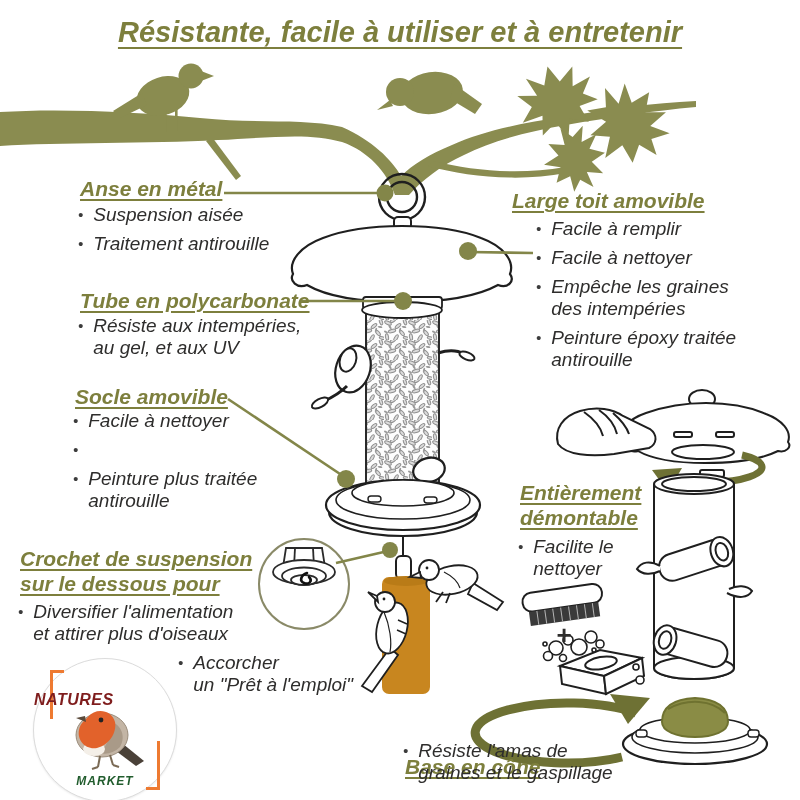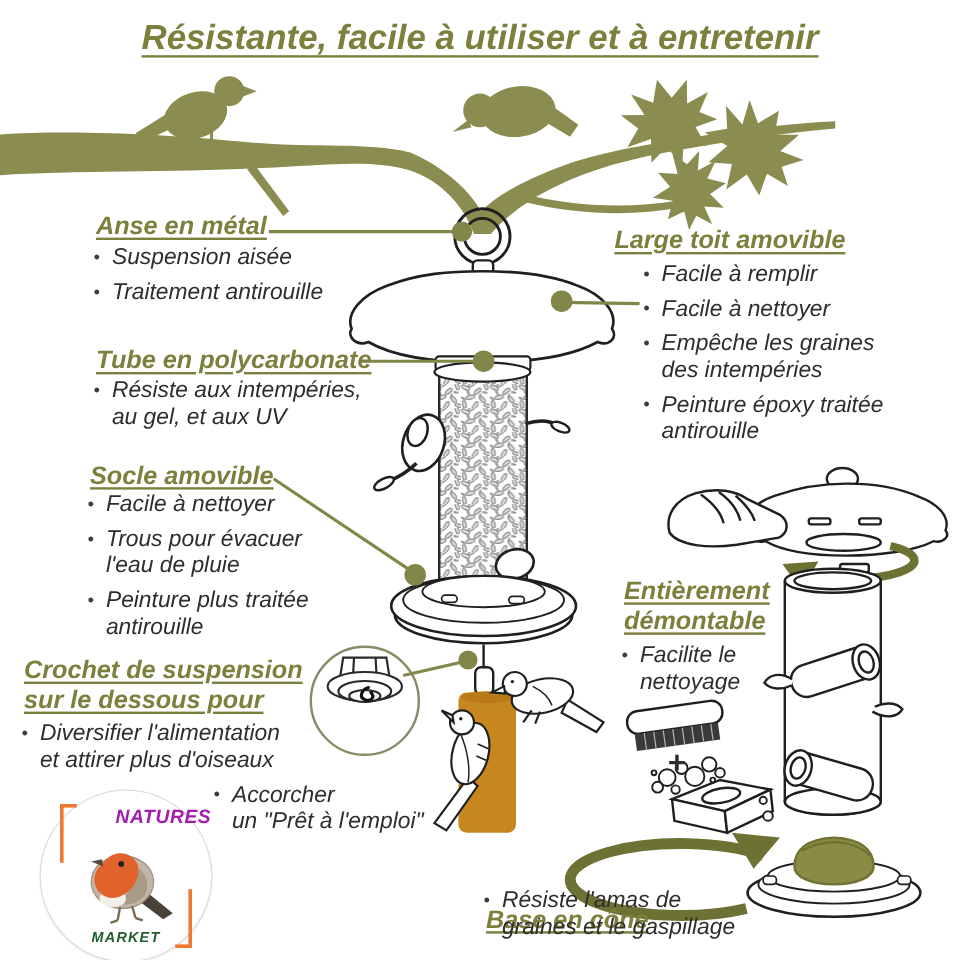--- a/index.html
+++ b/index.html
@@ -14,21 +14,21 @@
      white-space:pre-line;}
   .lst{position:absolute;color:#2e2d2c;font-size:19px;line-height:22px;}
   .li{display:flex;gap:10px;margin-bottom:7px;}
   .blt{color:#3c3c3c;font-size:15px;line-height:22px;}
   .txt{white-space:pre-line;}
   .li-indent{margin-left:160px;}
   .plus{position:absolute;left:556px;top:620px;font-size:26px;font-weight:bold;color:#2e2d2c;}
   
   .logo{position:absolute;left:33px;top:658px;width:142px;height:142px;border-radius:50%;
         background:#fff;border:1.5px solid #dcdcdc;box-shadow:0 1px 2px rgba(0,0,0,.08);}
-  .logo-l1{position:absolute;top:14px;left:0;width:100%;text-align:right;color:#a21caf;
+  .logo-l1{position:absolute;top:32px;left:0;width:100%;text-align:left;color:#7f1d1d;
            font-weight:bold;font-size:16px;letter-spacing:.5px;}
   .logo-l2{position:absolute;bottom:13px;left:0;width:100%;text-align:center;color:#215c2d;
            font-weight:bold;font-size:12px;letter-spacing:1px;}
   .br1{position:absolute;left:16px;top:11px;width:11px;height:46px;
        border-left:3px solid #ee7a31;border-top:3px solid #ee7a31;}
   .br2{position:absolute;right:16px;bottom:11px;width:11px;height:46px;
        border-right:3px solid #ee7a31;border-bottom:3px solid #ee7a31;}
   svg{position:absolute;overflow:visible;}
 </style>
 </head>
@@ -327,22 +327,20 @@
   </div>
 
   <div class="h" style="left:75px;top:384px;">Socle amovible</div>
   <div class="lst" style="left:73px;top:410px;">
     <div class="li">
       <span class="blt">•</span>
       <span class="txt">Facile à nettoyer</span>
     </div>
     <div class="li">
       <span class="blt">•</span>
-      <span class="txt">Trous pour évacuer
-l'eau de pluie</span>
     </div>
     <div class="li">
       <span class="blt">•</span>
       <span class="txt">Peinture plus traitée
 antirouille</span>
     </div>
   </div>
 
   <div class="h" style="left:20px;top:546px;">Crochet de suspension
 sur le dessous pour</div>
@@ -380,21 +378,21 @@
 antirouille</span>
     </div>
   </div>
 
   <div class="h" style="left:520px;top:480px;">Entièrement
 démontable</div>
   <div class="lst" style="left:518px;top:536px;">
     <div class="li">
       <span class="blt">•</span>
       <span class="txt">Facilite le
-nettoyage</span>
+nettoyer</span>
     </div>
   </div>
 
   <div class="plus">+</div>
 
   <div class="h" style="left:405px;top:710px;margin-top:44px;">Base en cône</div>
   <div class="lst" style="left:403px;top:740px;">
     <div class="li">
       <span class="blt">•</span>
       <span class="txt">Résiste l'amas de

